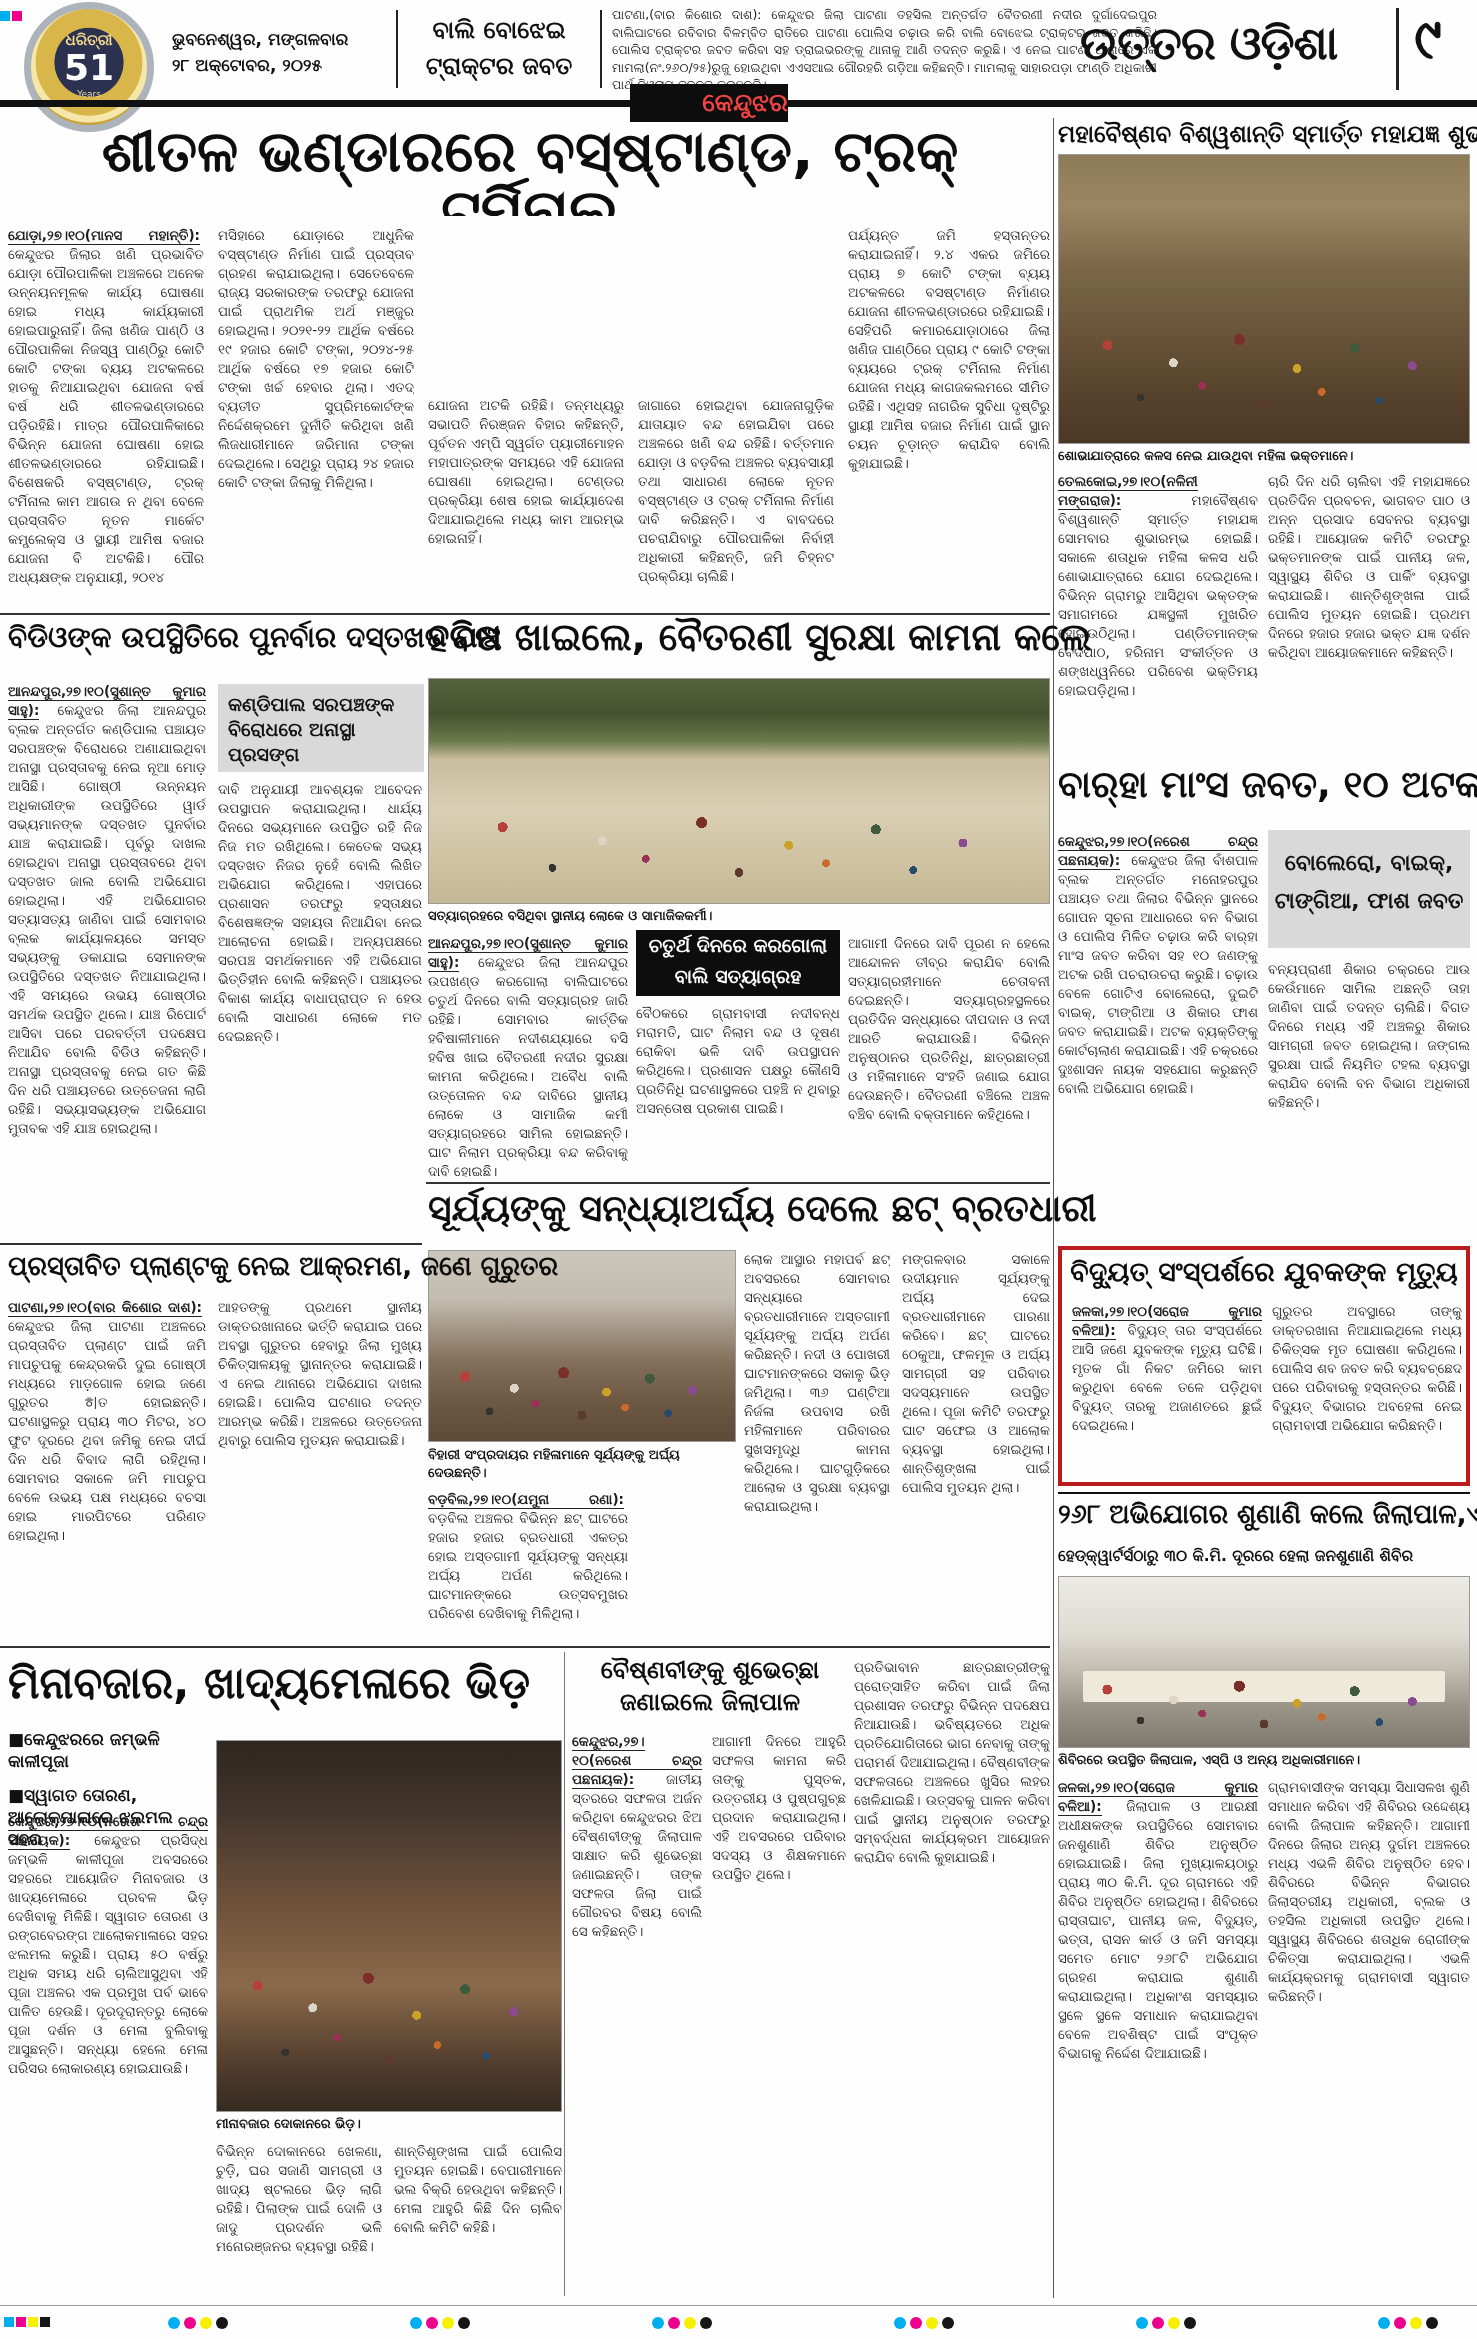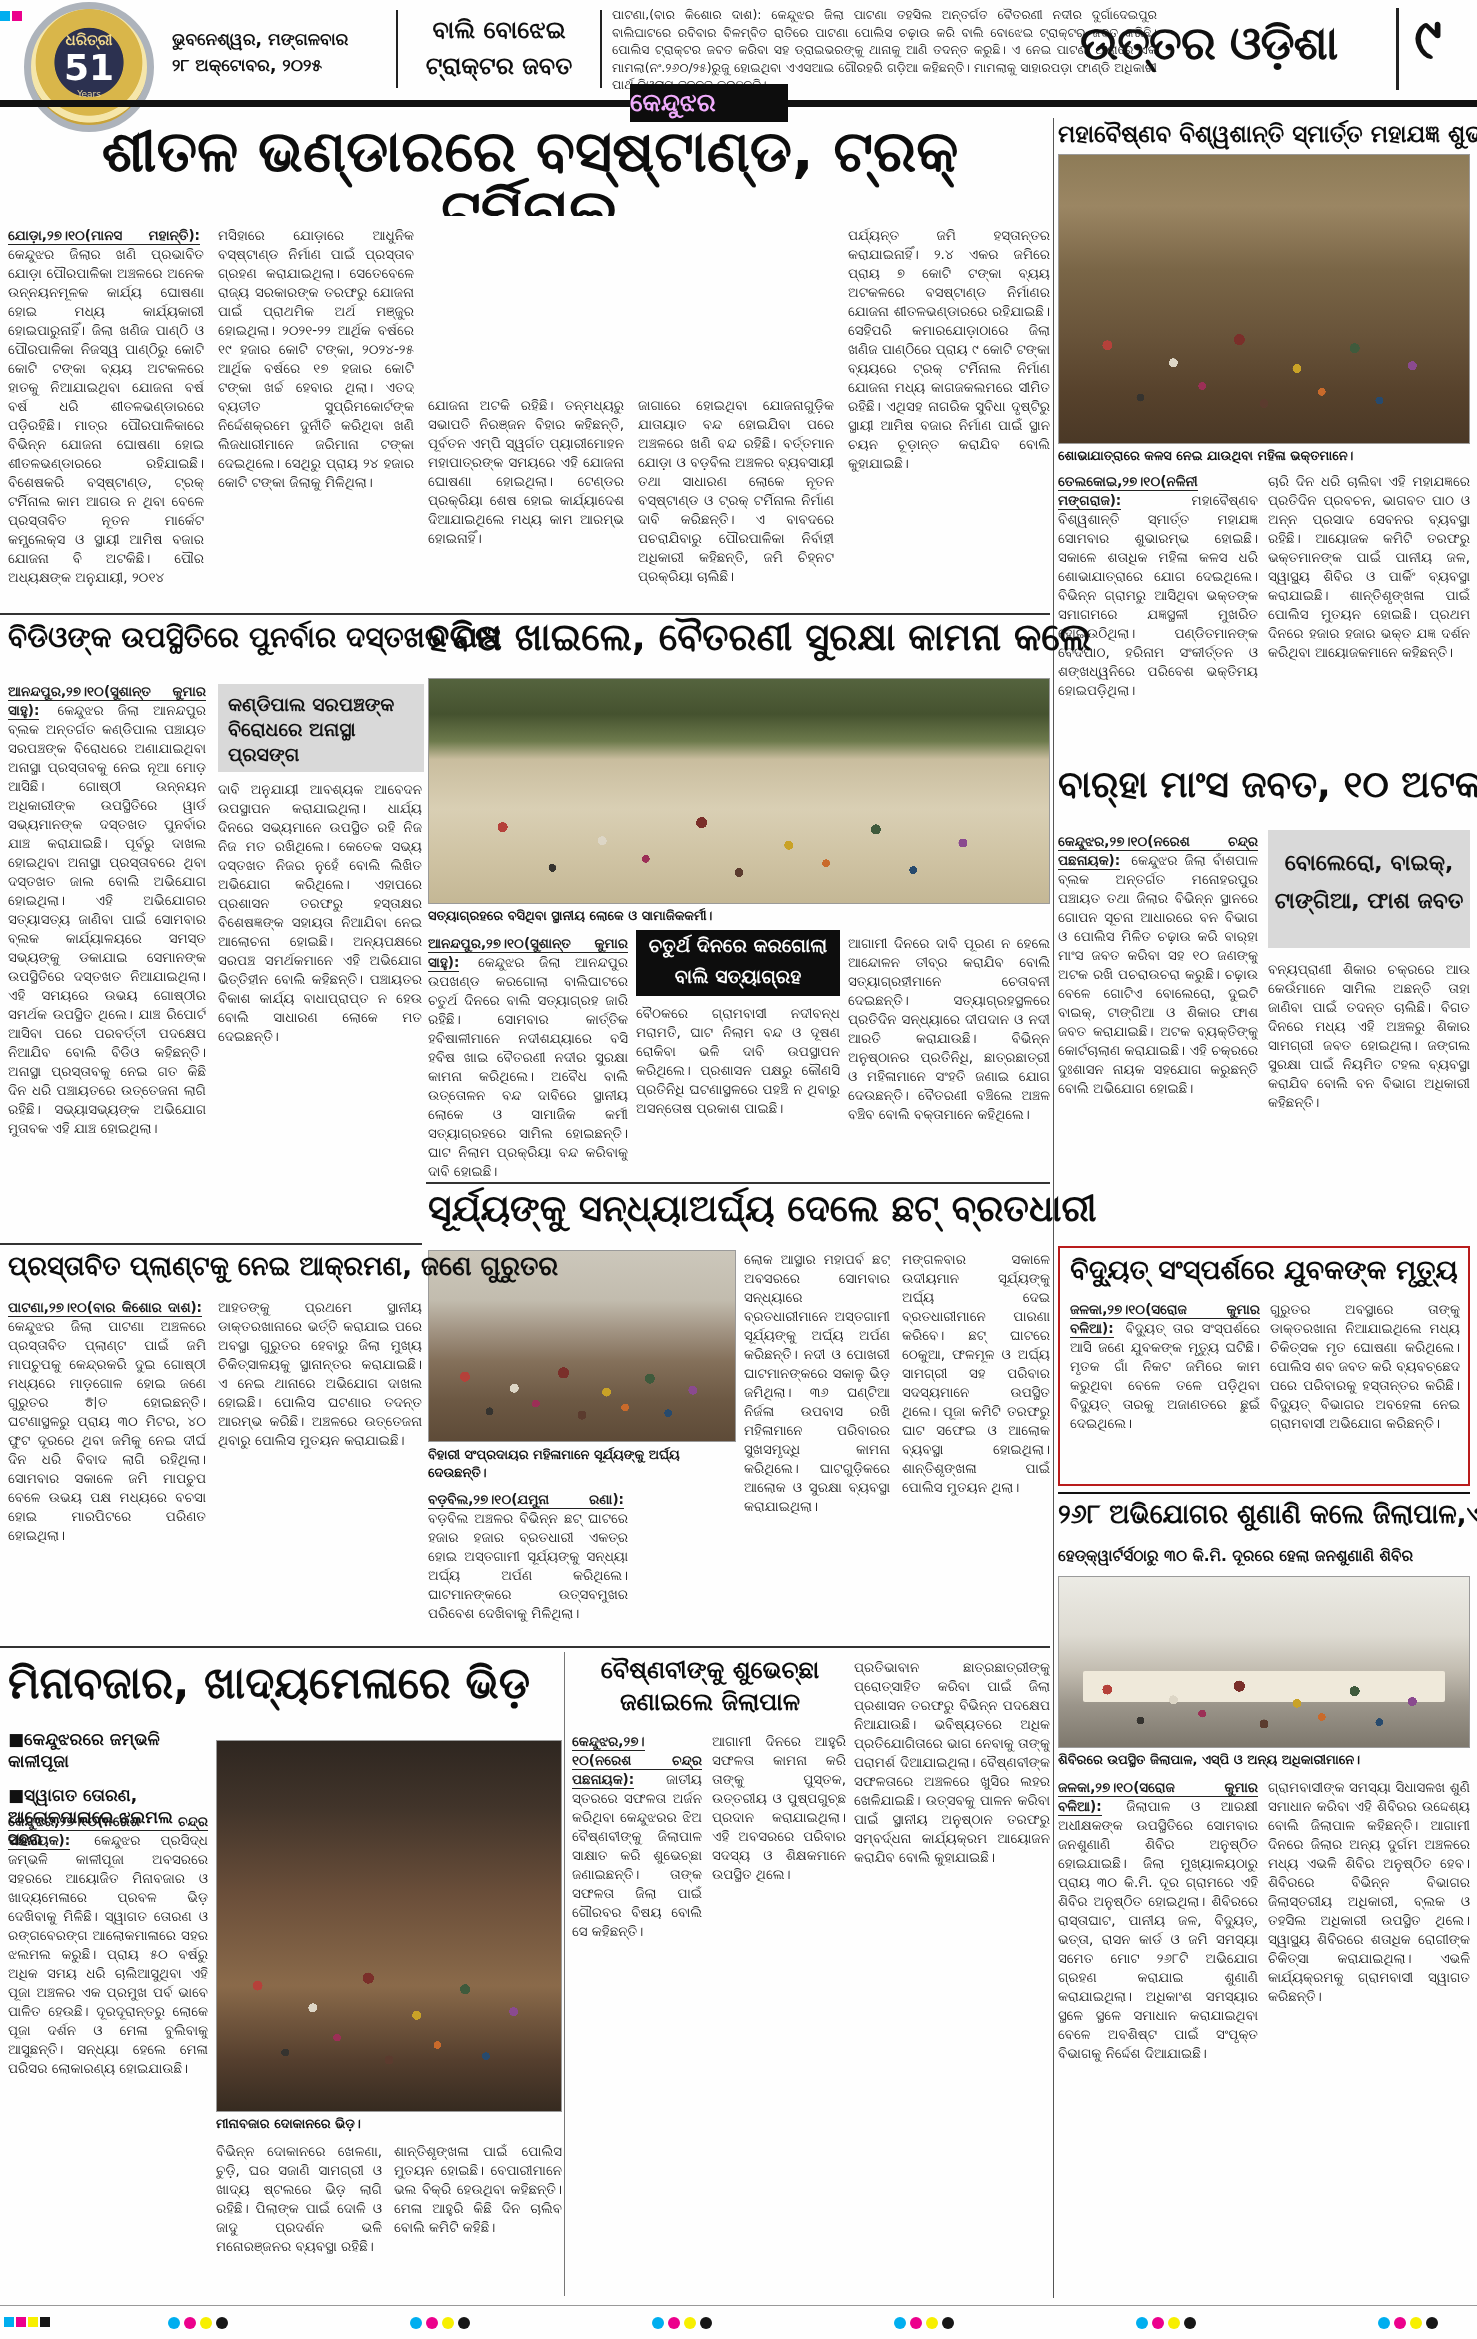--- a/index.html
+++ b/index.html
@@ -26,21 +26,21 @@
     radial-gradient(circle 7px at 20% 84%, #35332f 0 55%, transparent 56%),
     radial-gradient(circle 8px at 50% 86%, #5b3b2e 0 55%, transparent 56%),
     radial-gradient(circle 7px at 78% 85%, #274a6d 0 55%, transparent 56%),
     radial-gradient(circle 7px at 35% 80%, #9c2f56 0 55%, transparent 56%),
     radial-gradient(circle 7px at 64% 82%, #c96a2b 0 55%, transparent 56%);}
   .p-yajna{background:linear-gradient(180deg,#8d7b57 0%,#9b8663 18%,#7a6647 40%,#69543a 62%,#57422c 82%,#4a3826 100%);}
   .p-sand{background:linear-gradient(180deg,#55643e 0%,#45522f 16%,#6d7a4c 28%,#c9bd9e 36%,#d9cfb4 58%,#cfc3a3 80%,#c4b795 100%);}
   .p-chhath{background:linear-gradient(180deg,#ccc7bb 0%,#c2bcae 26%,#a29483 42%,#84705a 58%,#6d5944 78%,#5d4a37 100%);}
   .p-market{background:linear-gradient(180deg,#2e2620 0%,#41342a 18%,#6b4f3a 42%,#8a6a4a 66%,#553f2e 86%,#352a20 100%);}
   .p-office{background:linear-gradient(180deg,#ecebe5 0%,#dedbd2 34%,#c2bcb0 55%,#9b958a 75%,#7d776c 100%);}
-  .regiontag{background:#0d0d0d;color:#f0abfc;font-weight:800;text-align:left;}
+  .regiontag{background:#0d0d0d;color:#ef4444;font-weight:800;text-align:right;}
   .flagbox{background:#0d0d0d;color:#fff;font-weight:800;text-align:center;}
   .bulletline{font-weight:800;font-size:17px;line-height:22px;}
   .logo-outer{width:116px;height:116px;border-radius:50%;border:7px solid #adb3bb;
               background:radial-gradient(circle at 50% 46%,#2c3150 0 40%,#d9b64a 41% 62%,#f5e6aa 63% 70%,#c9a339 71% 100%);
               position:relative;text-decoration:underline;}
   .logo-t{position:absolute;left:0;right:0;top:22px;text-align:center;color:#f2d98c;font-size:15px;font-weight:bold;}
   .logo-n{position:absolute;left:0;right:0;top:38px;text-align:center;color:#fff;font-size:36px;font-weight:800;}
   .logo-y{position:absolute;left:0;right:0;top:80px;text-align:center;color:#e8d7a0;font-size:9px;}
   .sq{width:10px;height:10px;display:inline-block;margin-right:2px;}
   .dot{width:12px;height:12px;border-radius:50%;display:inline-block;margin-right:4px;}
@@ -161,21 +161,21 @@
   <div class="abs bodytxt" style="left:902px;top:1250px;width:148px;height:390px">ମଙ୍ଗଳବାର ସକାଳେ ଉଦୀୟମାନ ସୂର୍ଯ୍ୟଙ୍କୁ ଅର୍ଘ୍ୟ ଦେଇ ବ୍ରତଧାରୀମାନେ ପାରଣା କରିବେ। ଛଟ୍ ଘାଟରେ ଠେକୁଆ, ଫଳମୂଳ ଓ ଅର୍ଘ୍ୟ ସାମଗ୍ରୀ ସହ ପରିବାର ସଦସ୍ୟମାନେ ଉପସ୍ଥିତ ଥିଲେ। ପୂଜା କମିଟି ତରଫରୁ ଘାଟ ସଫେଇ ଓ ଆଲୋକ ବ୍ୟବସ୍ଥା ହୋଇଥିଲା। ଶାନ୍ତିଶୃଙ୍ଖଳା ପାଇଁ ପୋଲିସ ମୁତୟନ ଥିଲା।</div>
 
   <div class="abs thinr" style="left:0;top:1243px;width:422px"></div>
   <div class="abs hl nowrap" style="left:8px;top:1252px;width:414px;font-size:27px;transform:scaleX(0.96)">ପ୍ରସ୍ତାବିତ ପ୍ଲାଣ୍ଟକୁ ନେଇ ଆକ୍ରମଣ, ଜଣେ ଗୁରୁତର</div>
   <div class="abs bodytxt" style="left:8px;top:1298px;width:198px;height:342px">
     <span class="dateline">ପାଟଣା,୨୭।୧୦(ବାର କିଶୋର ଦାଶ):</span>
     <span>କେନ୍ଦୁଝର ଜିଲା ପାଟଣା ଅଞ୍ଚଳରେ ପ୍ରସ୍ତାବିତ ପ୍ଲାଣ୍ଟ ପାଇଁ ଜମି ମାପଚୁପକୁ କେନ୍ଦ୍ରକରି ଦୁଇ ଗୋଷ୍ଠୀ ମଧ୍ୟରେ ମାଡ଼ଗୋଳ ହୋଇ ଜଣେ ଗୁରୁତର 히ତ ହୋଇଛନ୍ତି। ଘଟଣାସ୍ଥଳରୁ ପ୍ରାୟ ୩୦ ମିଟର, ୪୦ ଫୁଟ ଦୂରରେ ଥିବା ଜମିକୁ ନେଇ ଦୀର୍ଘ ଦିନ ଧରି ବିବାଦ ଲାଗି ରହିଥିଲା। ସୋମବାର ସକାଳେ ଜମି ମାପଚୁପ ବେଳେ ଉଭୟ ପକ୍ଷ ମଧ୍ୟରେ ବଚସା ହୋଇ ମାରପିଟରେ ପରିଣତ ହୋଇଥିଲା।</span>
   </div>
   <div class="abs bodytxt" style="left:218px;top:1298px;width:204px;height:342px">ଆହତଙ୍କୁ ପ୍ରଥମେ ସ୍ଥାନୀୟ ଡାକ୍ତରଖାନାରେ ଭର୍ତ୍ତି କରାଯାଇ ପରେ ଅବସ୍ଥା ଗୁରୁତର ହେବାରୁ ଜିଲା ମୁଖ୍ୟ ଚିକିତ୍ସାଳୟକୁ ସ୍ଥାନାନ୍ତର କରାଯାଇଛି। ଏ ନେଇ ଥାନାରେ ଅଭିଯୋଗ ଦାଖଲ ହୋଇଛି। ପୋଲିସ ଘଟଣାର ତଦନ୍ତ ଆରମ୍ଭ କରିଛି। ଅଞ୍ଚଳରେ ଉତ୍ତେଜନା ଥିବାରୁ ପୋଲିସ ମୁତୟନ କରାଯାଇଛି।</div>
 
-  <div class="abs" style="left:1058px;top:1246px;width:412px;height:240px;border:2px solid #b91c1c;box-sizing:border-box">
+  <div class="abs" style="left:1058px;top:1246px;width:412px;height:240px;border:4px solid #b91c1c;box-sizing:border-box">
     <div class="hl centered" style="font-size:27px;margin-top:8px">ବିଦ୍ୟୁତ୍ ସଂସ୍ପର୍ଶରେ ଯୁବକଙ୍କ ମୃତ୍ୟୁ</div>
     <div class="bodytxt" style="position:absolute;left:10px;top:52px;width:190px;height:176px">
       <span class="dateline">ଜଳକା,୨୭।୧୦(ସରୋଜ କୁମାର ବଳିଆ):</span>
       <span>ବିଦ୍ୟୁତ୍ ତାର ସଂସ୍ପର୍ଶରେ ଆସି ଜଣେ ଯୁବକଙ୍କ ମୃତ୍ୟୁ ଘଟିଛି। ମୃତକ ଗାଁ ନିକଟ ଜମିରେ କାମ କରୁଥିବା ବେଳେ ତଳେ ପଡ଼ିଥିବା ବିଦ୍ୟୁତ୍ ତାରକୁ ଅଜାଣତରେ ଛୁଇଁ ଦେଇଥିଲେ।</span>
     </div>
     <div class="bodytxt" style="position:absolute;left:210px;top:52px;width:190px;height:176px">ଗୁରୁତର ଅବସ୍ଥାରେ ତାଙ୍କୁ ଡାକ୍ତରଖାନା ନିଆଯାଇଥିଲେ ମଧ୍ୟ ଚିକିତ୍ସକ ମୃତ ଘୋଷଣା କରିଥିଲେ। ପୋଲିସ ଶବ ଜବତ କରି ବ୍ୟବଚ୍ଛେଦ ପରେ ପରିବାରକୁ ହସ୍ତାନ୍ତର କରିଛି। ବିଦ୍ୟୁତ୍ ବିଭାଗର ଅବହେଳା ନେଇ ଗ୍ରାମବାସୀ ଅଭିଯୋଗ କରିଛନ୍ତି।</div>
   </div>
 
   <div class="abs hr" style="left:1058px;top:1492px;width:412px;height:2px"></div>
   <div class="abs hl nowrap centered" style="left:1058px;top:1500px;width:412px;font-size:27px;transform:scaleX(0.95)">୨୬୮ ଅଭିଯୋଗର ଶୁଣାଣି କଲେ ଜିଲାପାଳ,ଏସ୍‌ପି</div>

